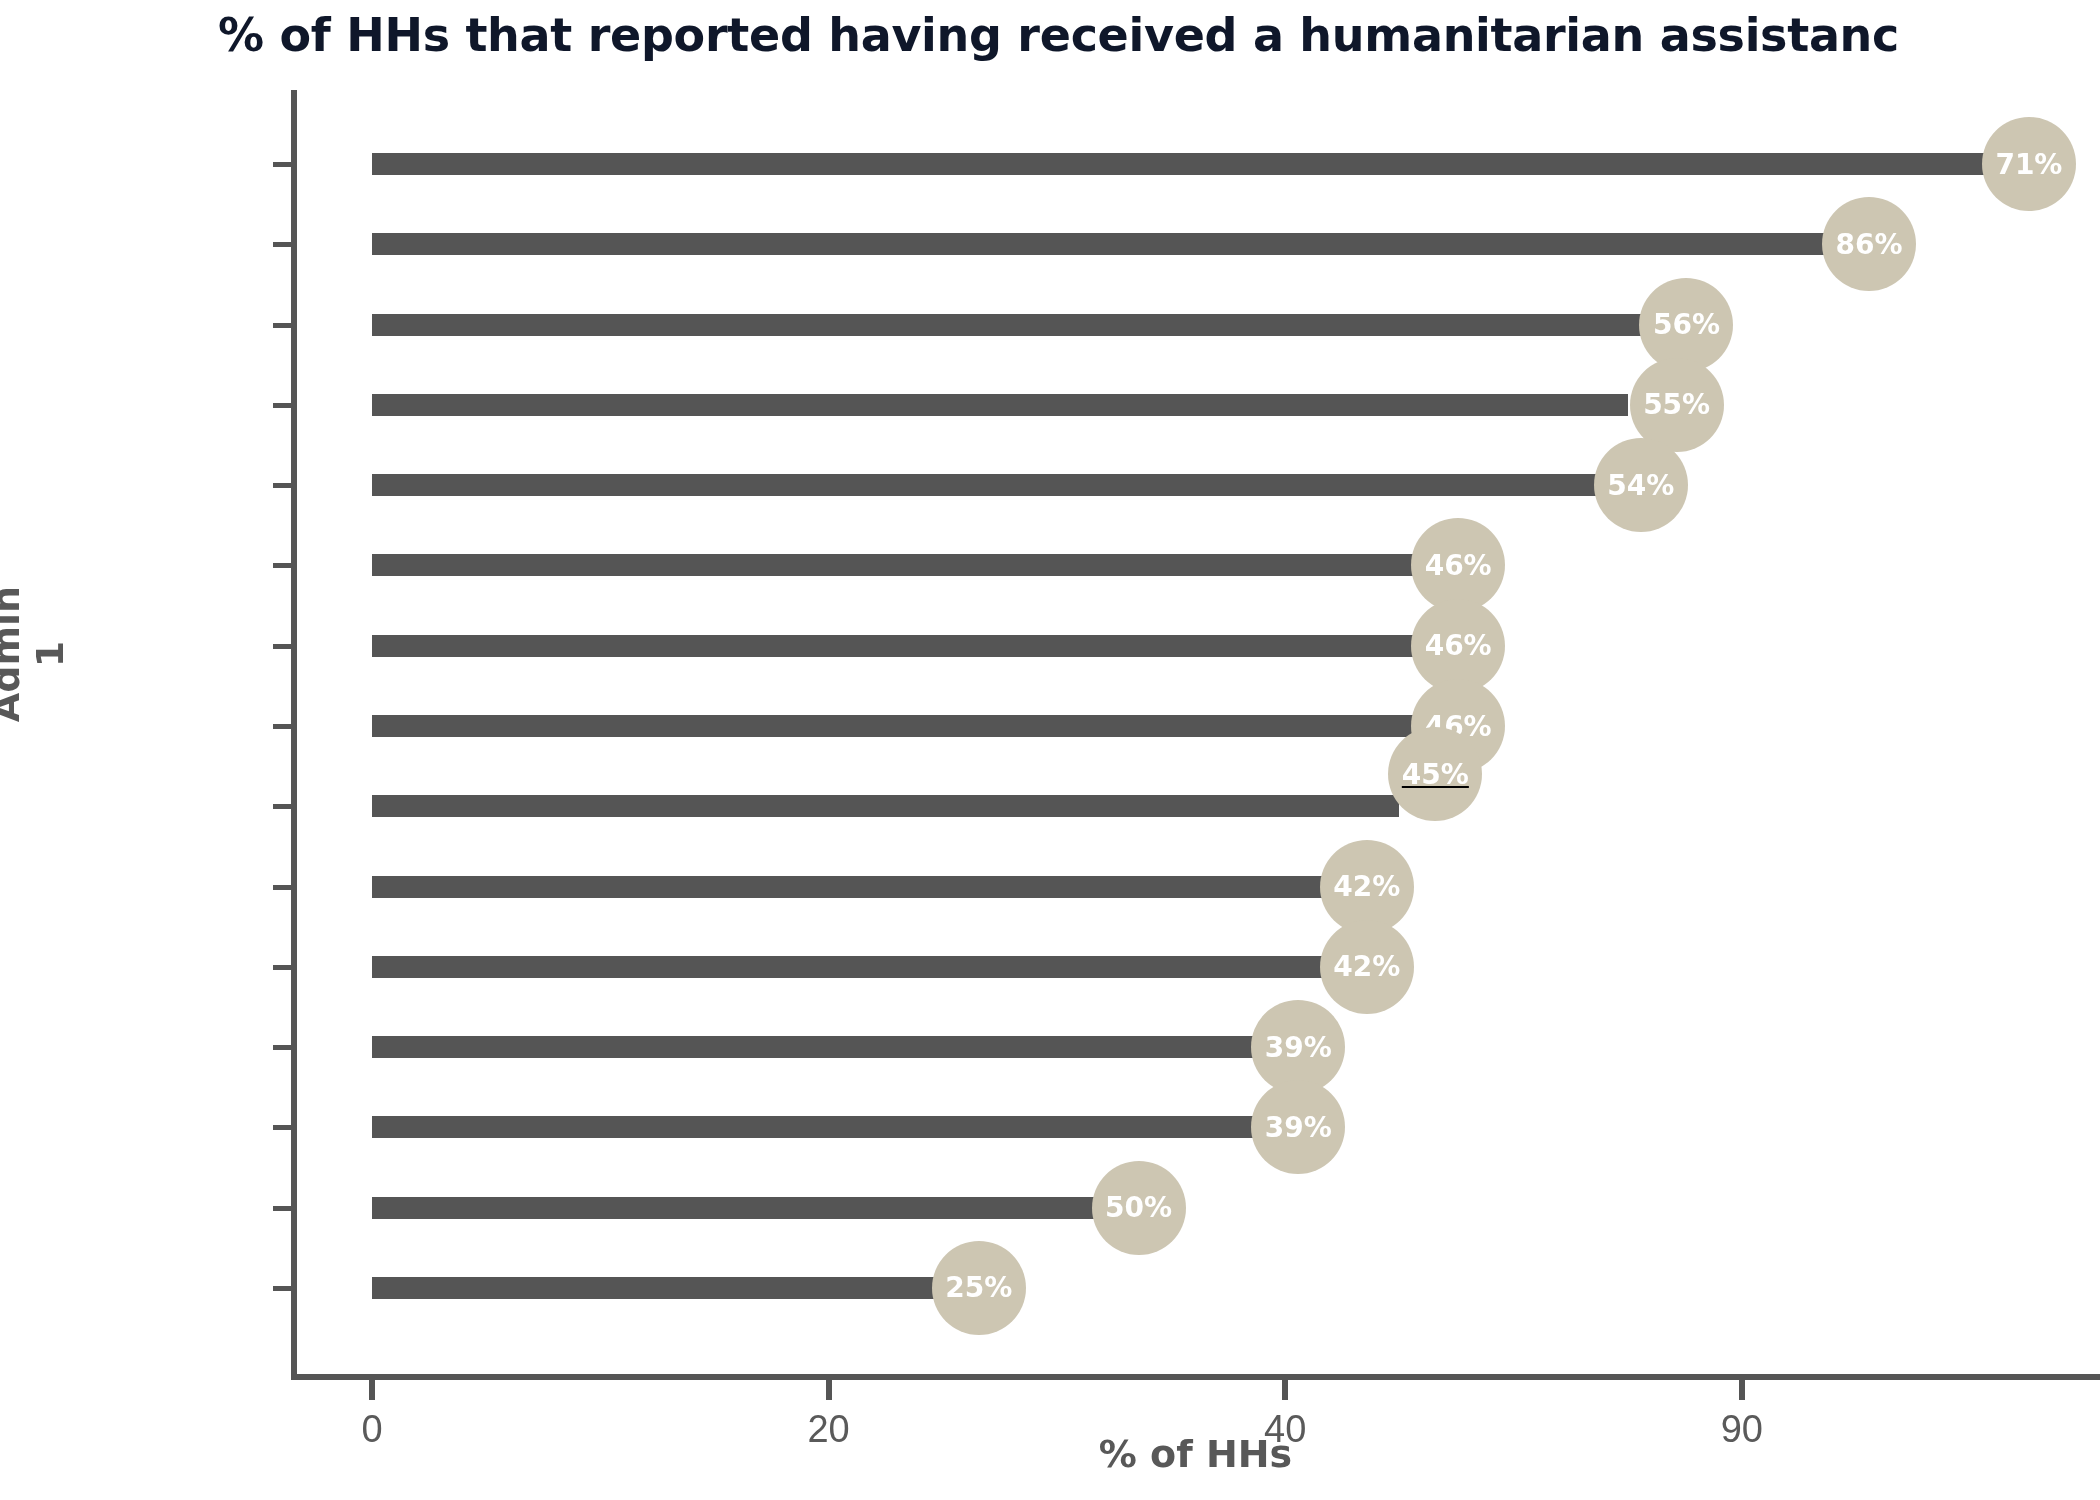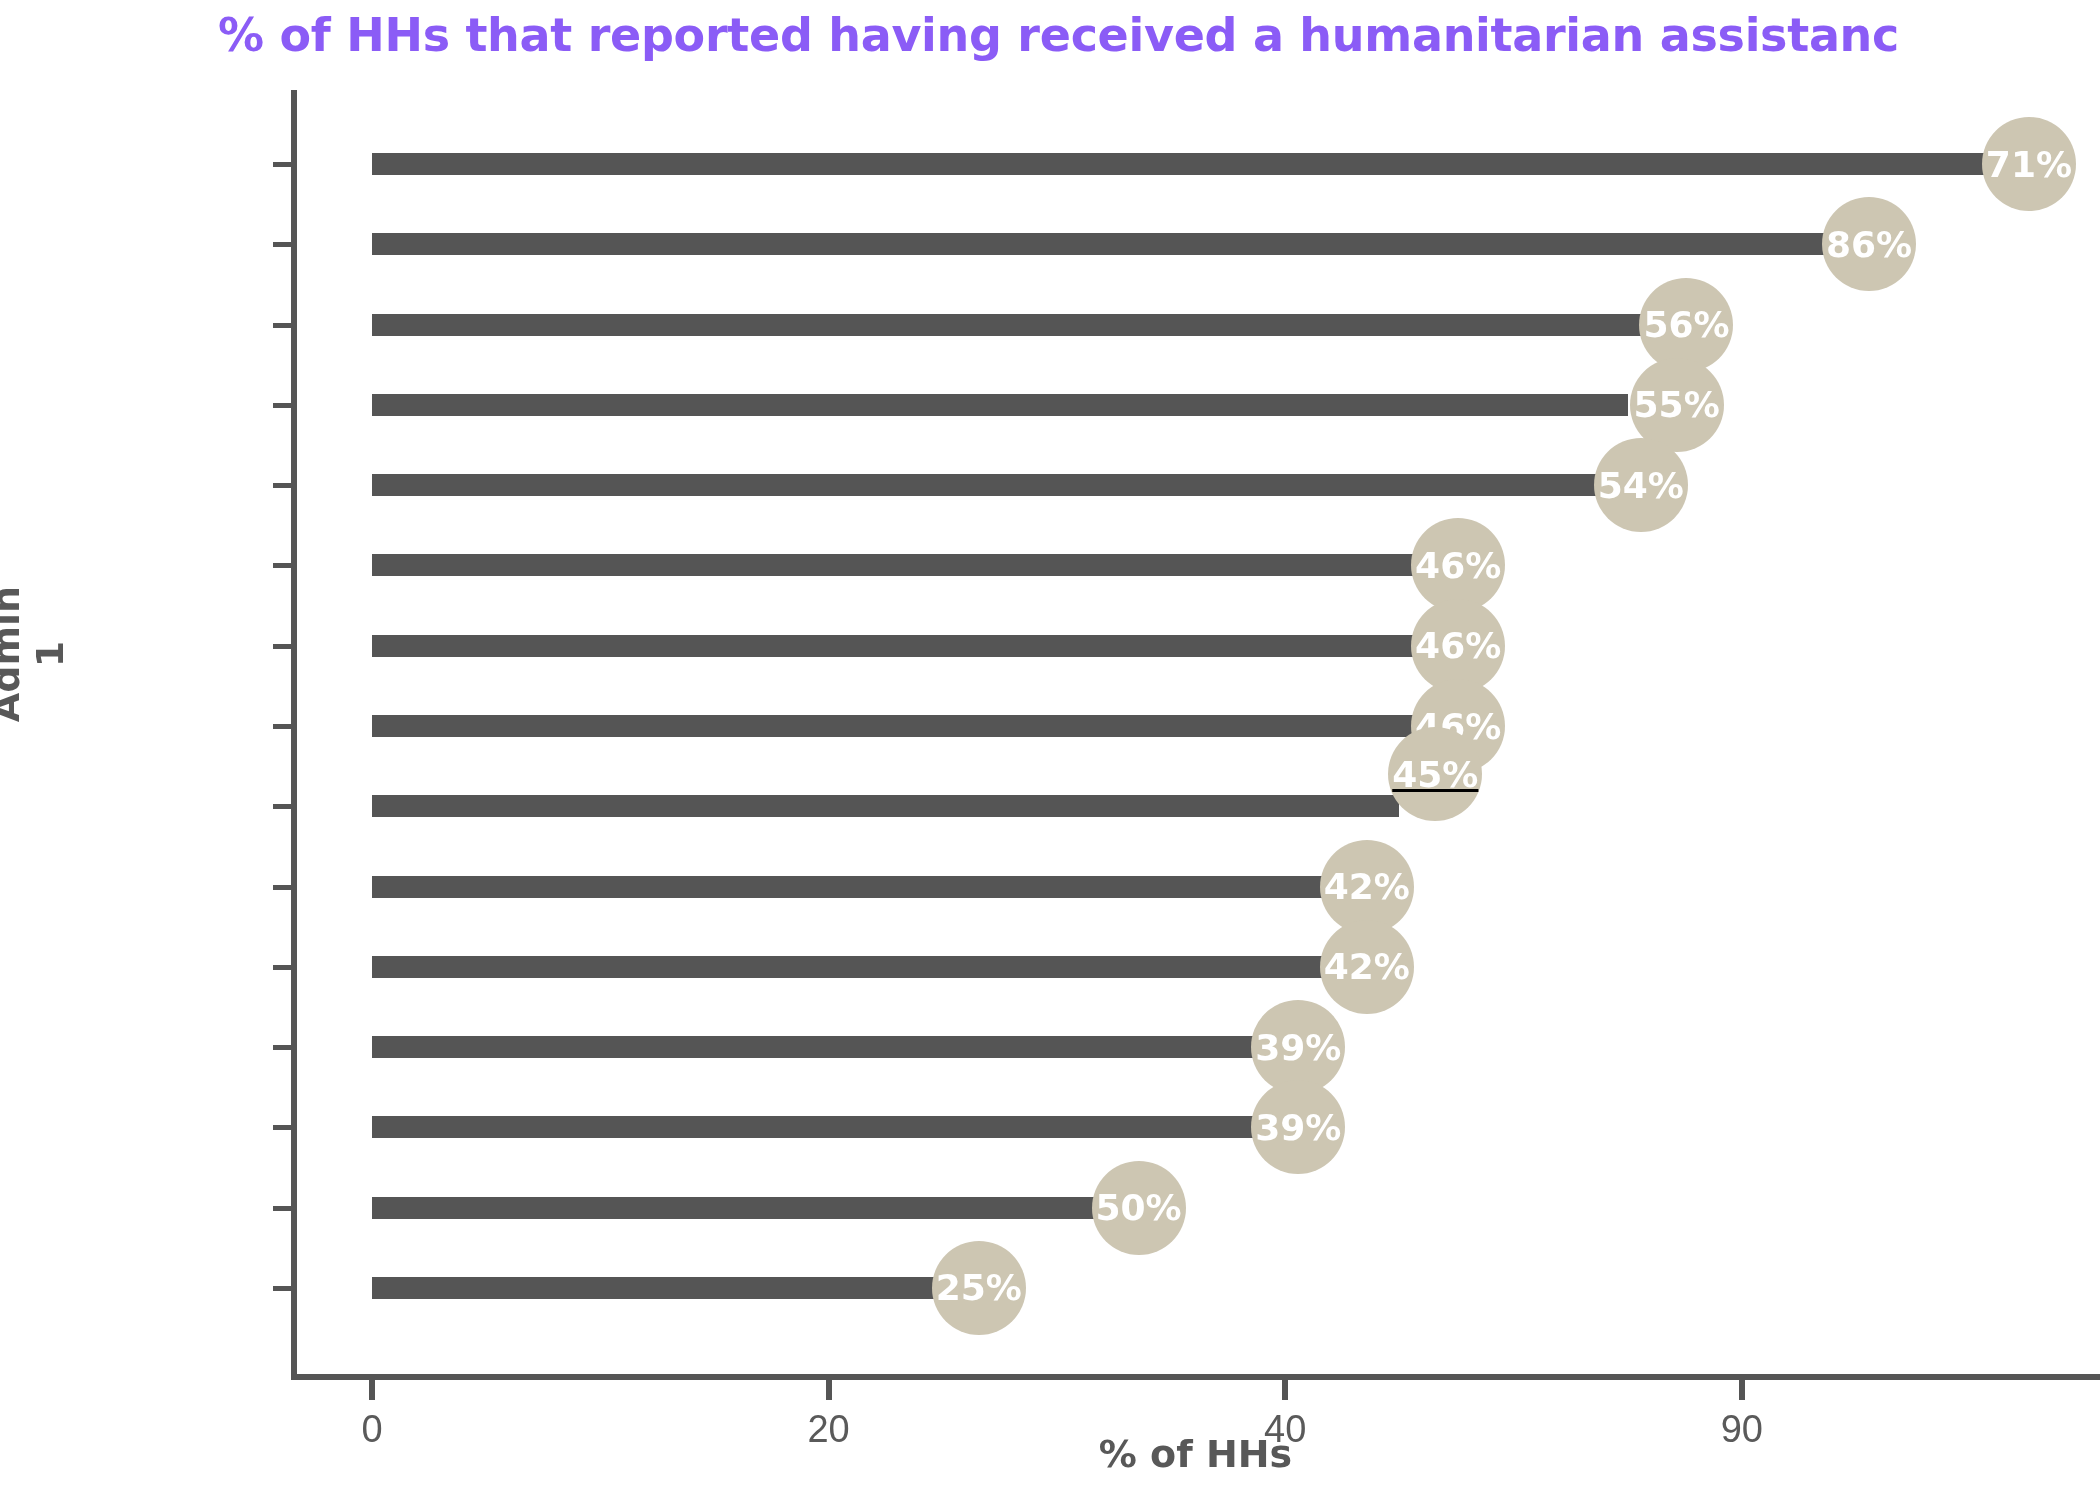--- a/index.html
+++ b/index.html
@@ -18,21 +18,21 @@
 
   
   #chart-title {
     position: absolute;
     left: 218px;
     top: 8px;
     white-space: nowrap;
     font-family: "DejaVu Sans", sans-serif;
     font-weight: bold;
     font-size: 46px;
-    color: #8b5cf6;
+    color: #0f172a;
     letter-spacing: -0.3px;
   }
 
   
   #y-axis-title {
     position: absolute;
     left: -52px;
     top: 610px;
     width: 160px;
     text-align: center;
@@ -117,21 +117,21 @@
     border-radius: 50%;
     background: #cdc6b2;
     transform: translate(-50%, -50%);
     display: flex;
     align-items: center;
     justify-content: center;
   }
   .bubble-label {
     font-family: "DejaVu Sans", sans-serif;
     font-weight: bold;
-    font-size: 36px;
+    font-size: 28px;
     color: #ffffff;
     white-space: nowrap;
   }
 </style>
 </head>
 <body>
 
 <div id="page">
 
   <div id="chart-title">% of HHs that reported having received a humanitarian assistanc</div>

